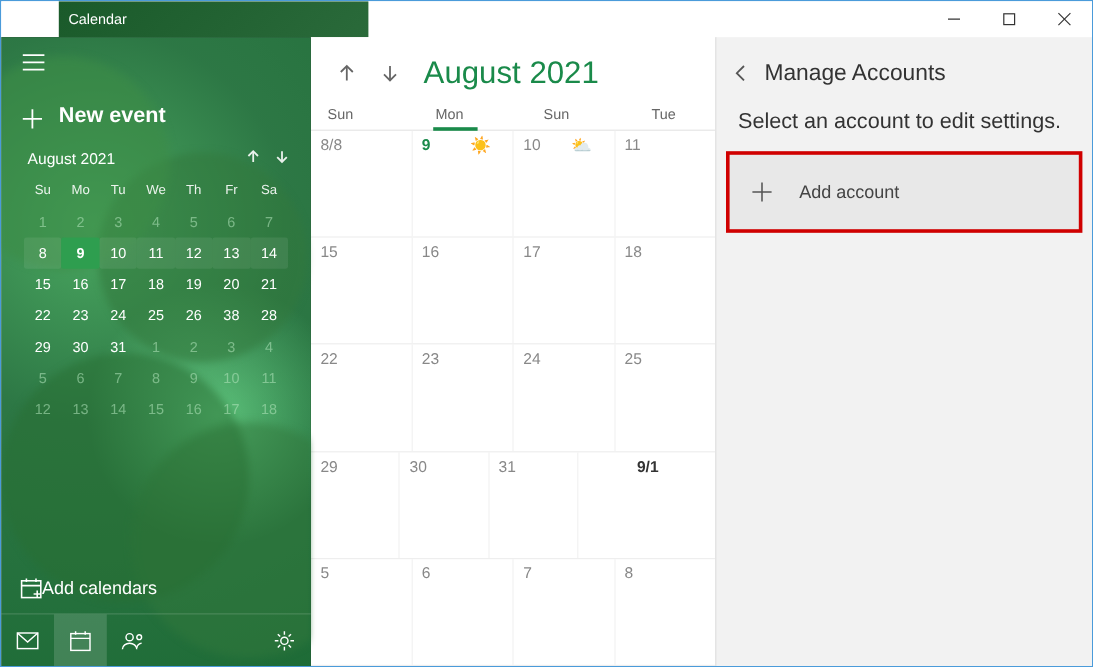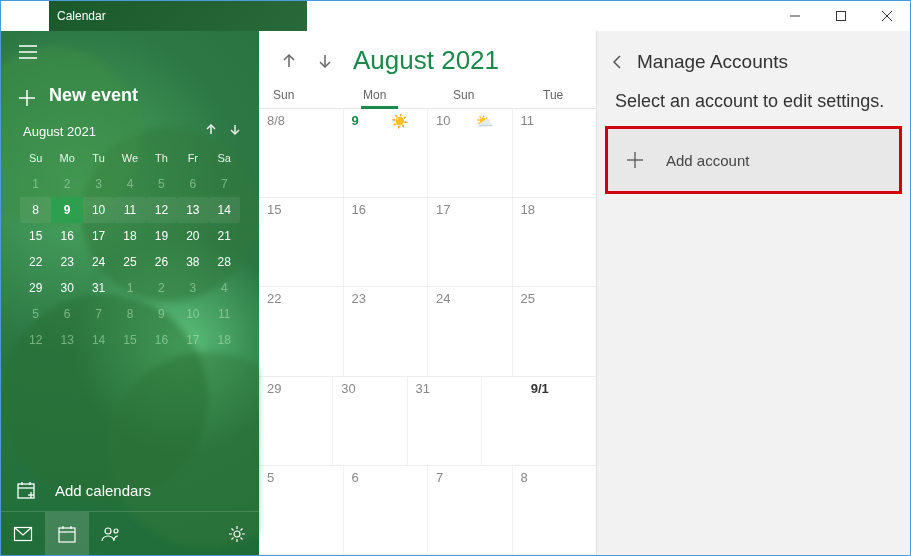--- a/index.html
+++ b/index.html
@@ -30,21 +30,21 @@
   .mini-header-title { flex:1; }
   .mini-nav-btn { width:24px; text-align:center; opacity:.9;}
   .dow-row, .mini-row { display:flex; padding: 0 19px; }
   .dow-cell, .mini-cell { flex:1; text-align:center; font-size:11px; height:26px; line-height:26px; }
   .dow-cell { opacity:.9; }
   .mini-cell { font-size:12px; border-radius:2px; }
   .mini-cell.dim { color: rgba(180,230,190,.55); }
   .mini-cell.today { background:#2e9e4f; font-weight:600; }
   .mini-cell.shade { background: rgba(255,255,255,.08); }
   .spacer { flex:1; }
-  .add-cal { display:flex; align-items:center; gap:20px; padding:12px 0 12px 16px; font-size:15px;}
+  .add-cal { display:flex; align-items:center; gap:0; padding:12px 0 12px 16px; font-size:15px;}
   .bottom-bar { display:flex; height:44px; align-items:center; border-top:1px solid rgba(255,255,255,.15);}
   .bottom-btn { flex:0 0 44px; height:44px; display:flex; align-items:center; justify-content:center;}
   .bottom-btn.active { background: rgba(255,255,255,.15);}
   .bottom-spacer{flex:1;}
   
   .main { flex:1; display:flex; flex-direction:column; background:#fff; }
   .main-header { display:flex; align-items:center; padding: 14px 16px 6px 16px; gap:8px;}
   .nav-arrow { width:28px; height:28px; display:flex; align-items:center; justify-content:center; color:#555;}
   .month-title { font-size:26px; font-weight:300; color:#1a8a4a; margin-left:6px;}
   .grid-head { display:flex; padding-left:6px;gap:29px;}

